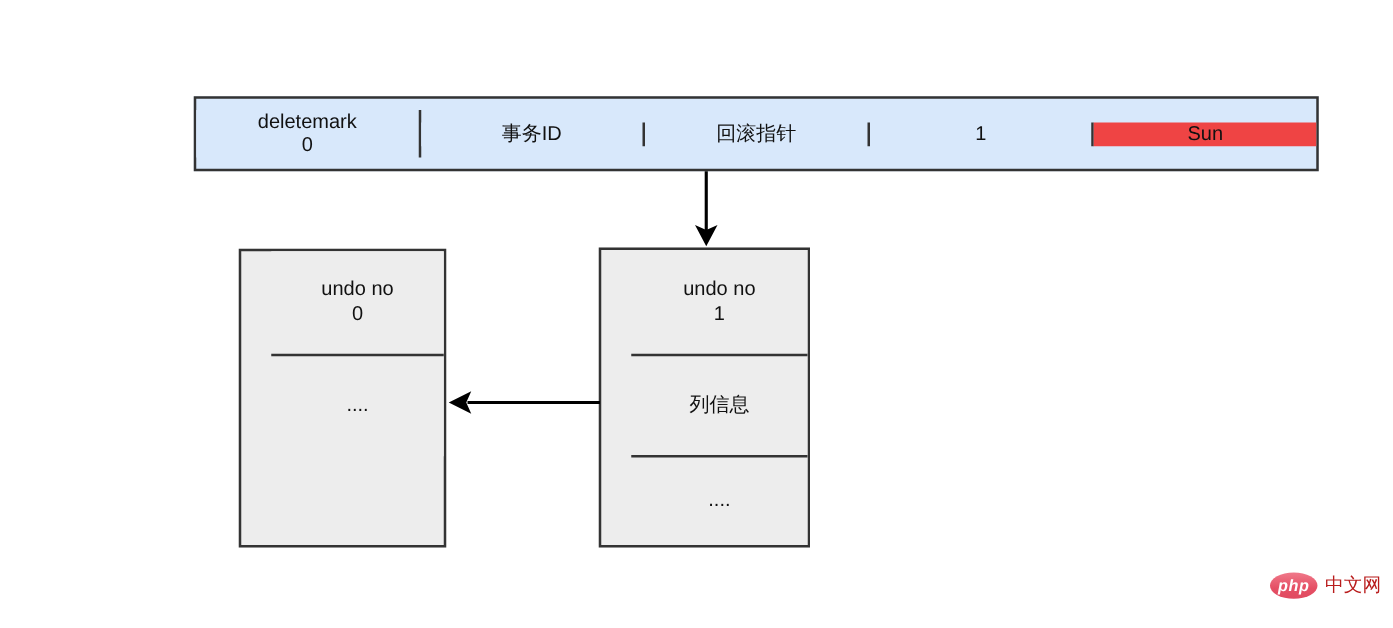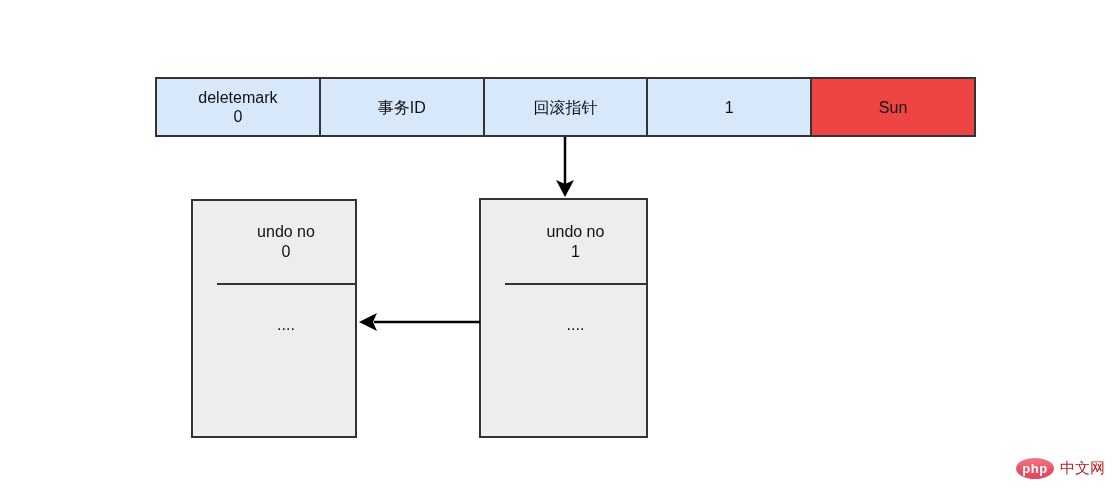--- a/index.html
+++ b/index.html
@@ -10,25 +10,26 @@
     background: #ffffff;
     font-family: "Liberation Sans", "DejaVu Sans", sans-serif;
     color: #111111;
     overflow: hidden;
   }
 
   
   .record-row {
     position: absolute;
     left: 155px; top: 77px;
-    width: 821px; height: 60px;
+    width: 900px; height: 60px;
     display: flex;
     box-sizing: border-box;
     border: 2px solid #333333;
     background: #d8e8fb;
+    align-items: center;
   }
   .record-cell {
     flex: 1 1 0;
     display: flex;
     align-items: center;
     justify-content: center;
     text-align: center;
     font-size: 16px;
     line-height: 19px;
     white-space: pre-line;
@@ -89,20 +90,21 @@
   .wm-ellipse {
     width: 38px; height: 21px;
     border-radius: 50%;
     background: linear-gradient(180deg, #f0798a 0%, #e54f64 60%, #e04a60 100%);
     display: flex;
     align-items: center;
     justify-content: center;
     color: #ffffff;
     font-size: 13px;
     font-weight: bold;
+    font-style: italic;
     letter-spacing: 0.5px;
   }
   .wm-site {
     font-size: 15px;
     color: #b91c1c;
   }
 </style>
 </head>
 <body>
 
@@ -119,20 +121,21 @@
 
   <div class="undo-box left">
     <div class="undo-cell">undo no
 0</div>
     <div class="undo-cell">....</div>
   </div>
 
   <div class="undo-box right">
     <div class="undo-cell">undo no
 1</div>
+    <div class="undo-cell">列信息</div>
     <div class="undo-cell">....</div>
   </div>
 
   <svg class="arrows" viewBox="0 0 1114 502" xmlns="http://www.w3.org/2000/svg">
 
     <g>
       <line x1="565" y1="137" x2="565" y2="184" stroke="#000000" stroke-width="2.5"></line>
       <polygon points="565,197 556,180 565,184 574,180" fill="#000000"></polygon>
     </g>
 

